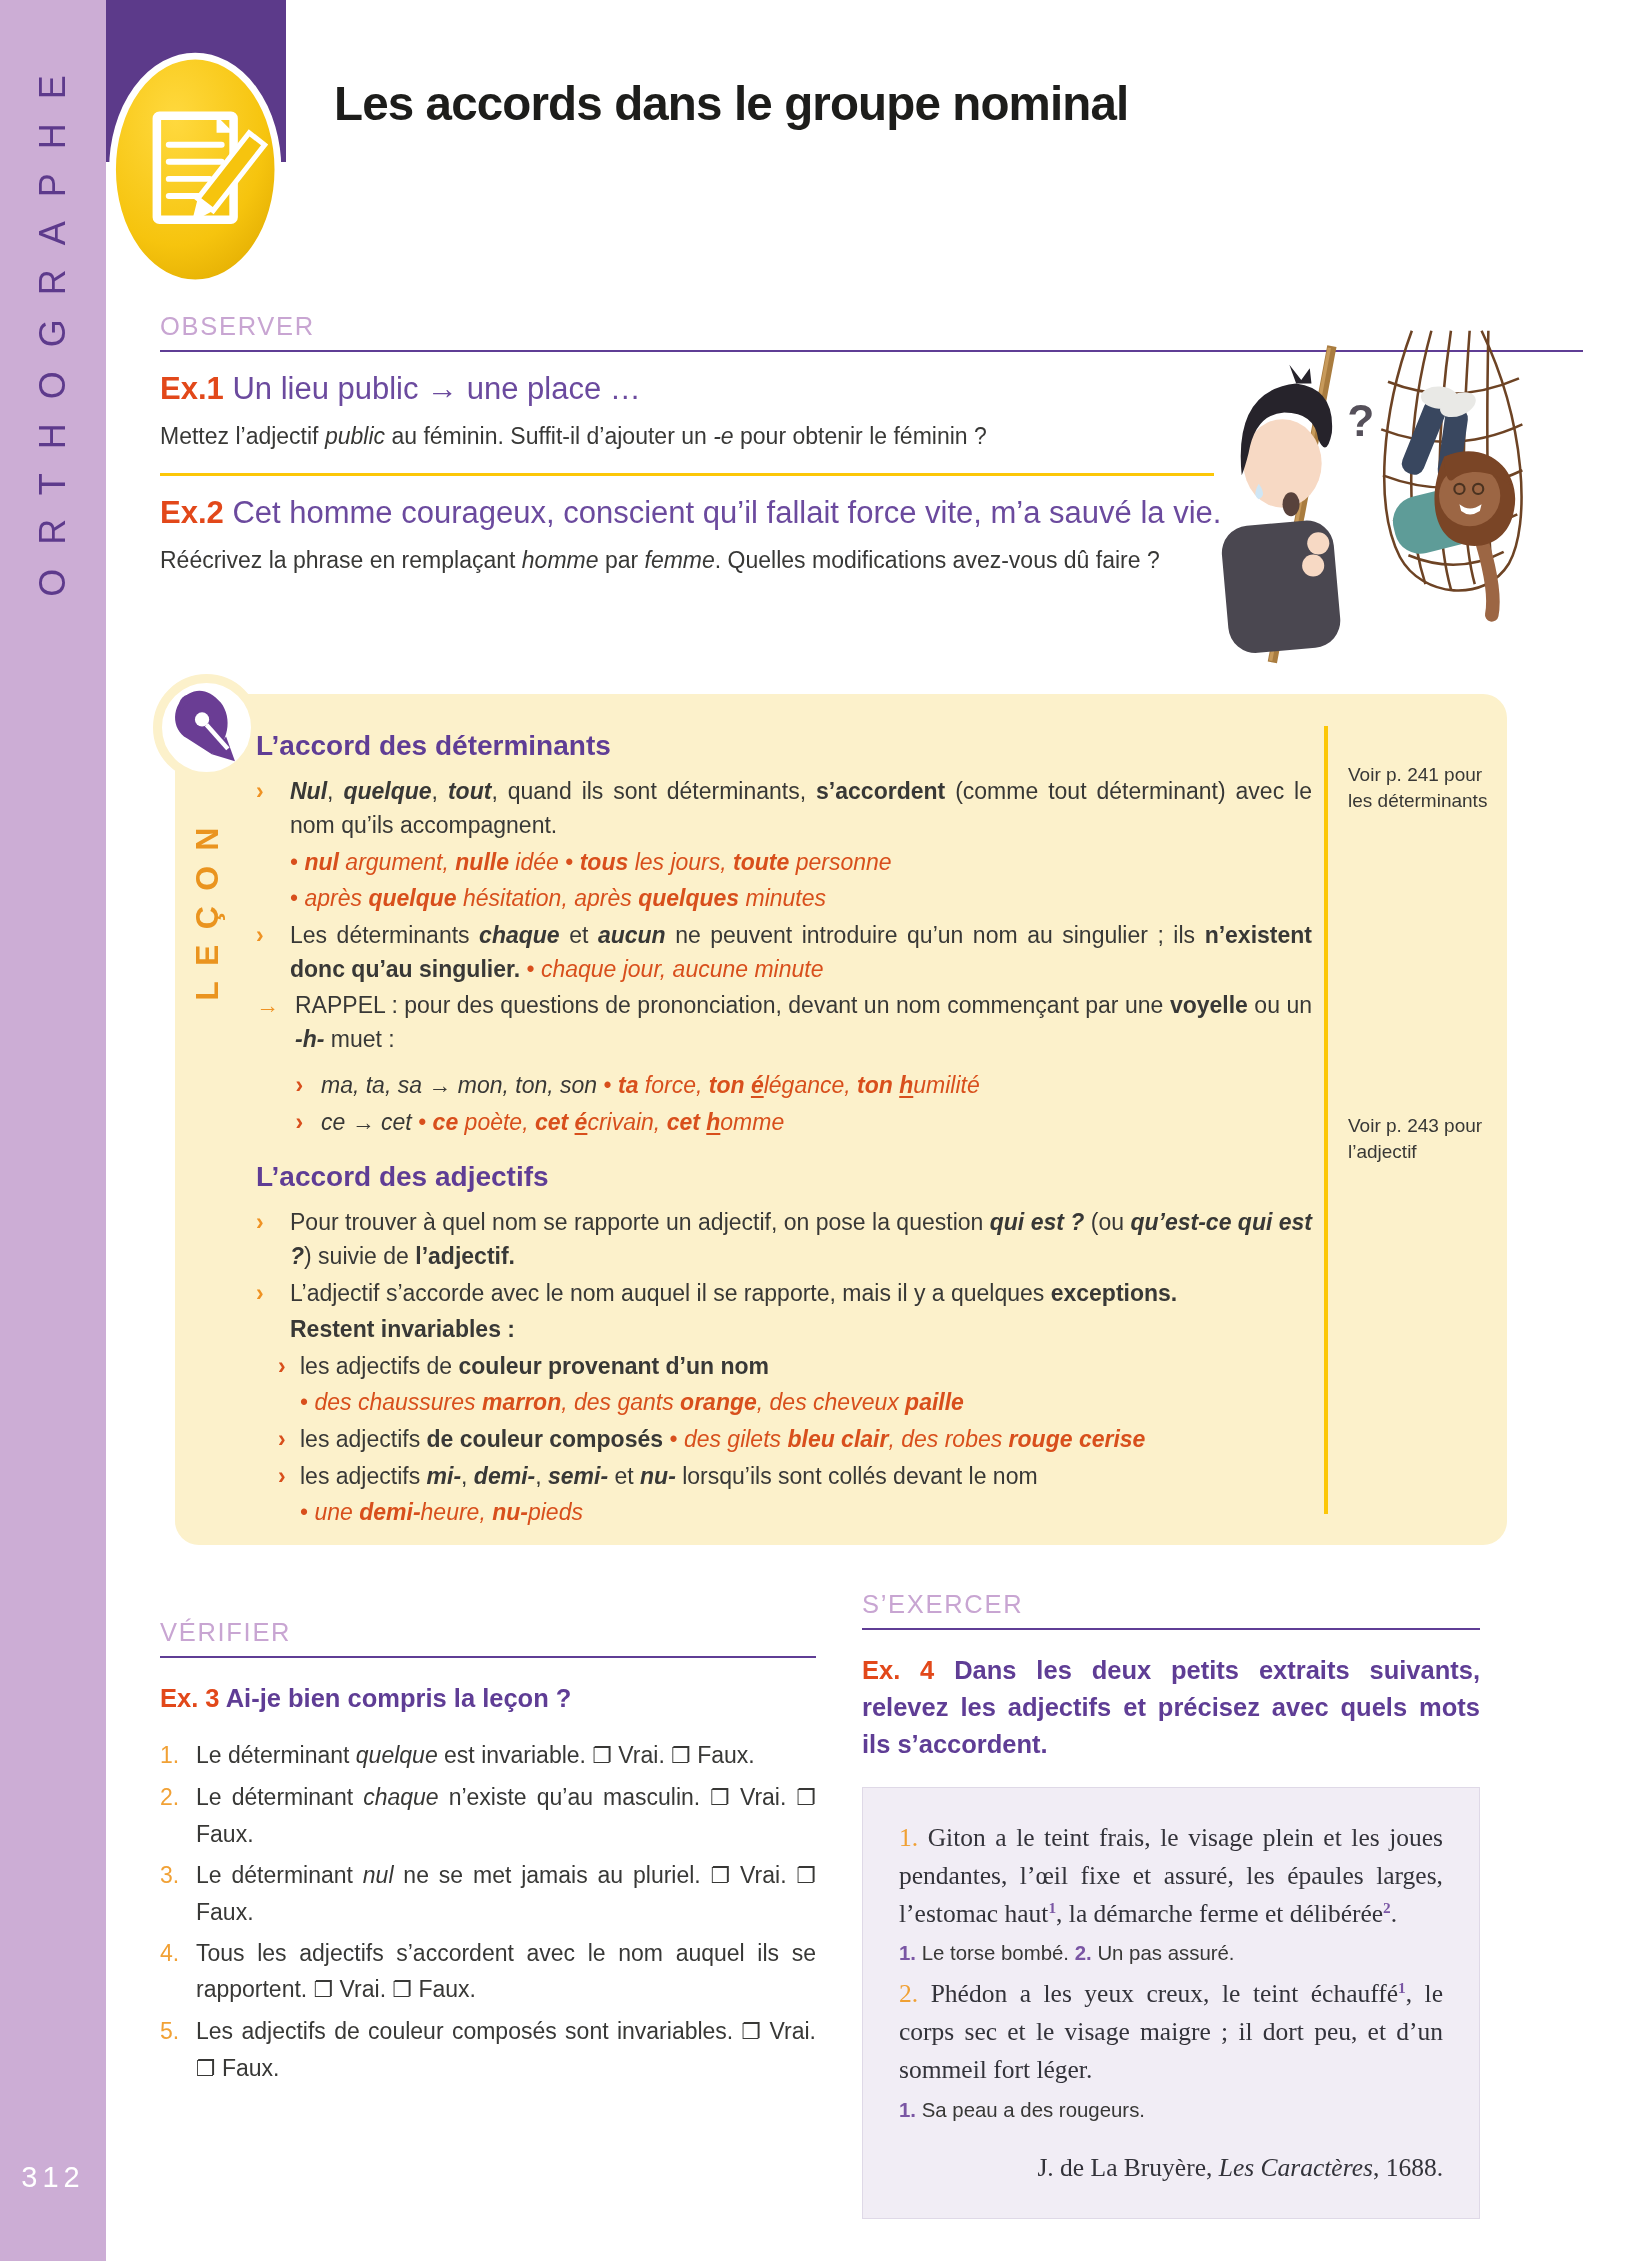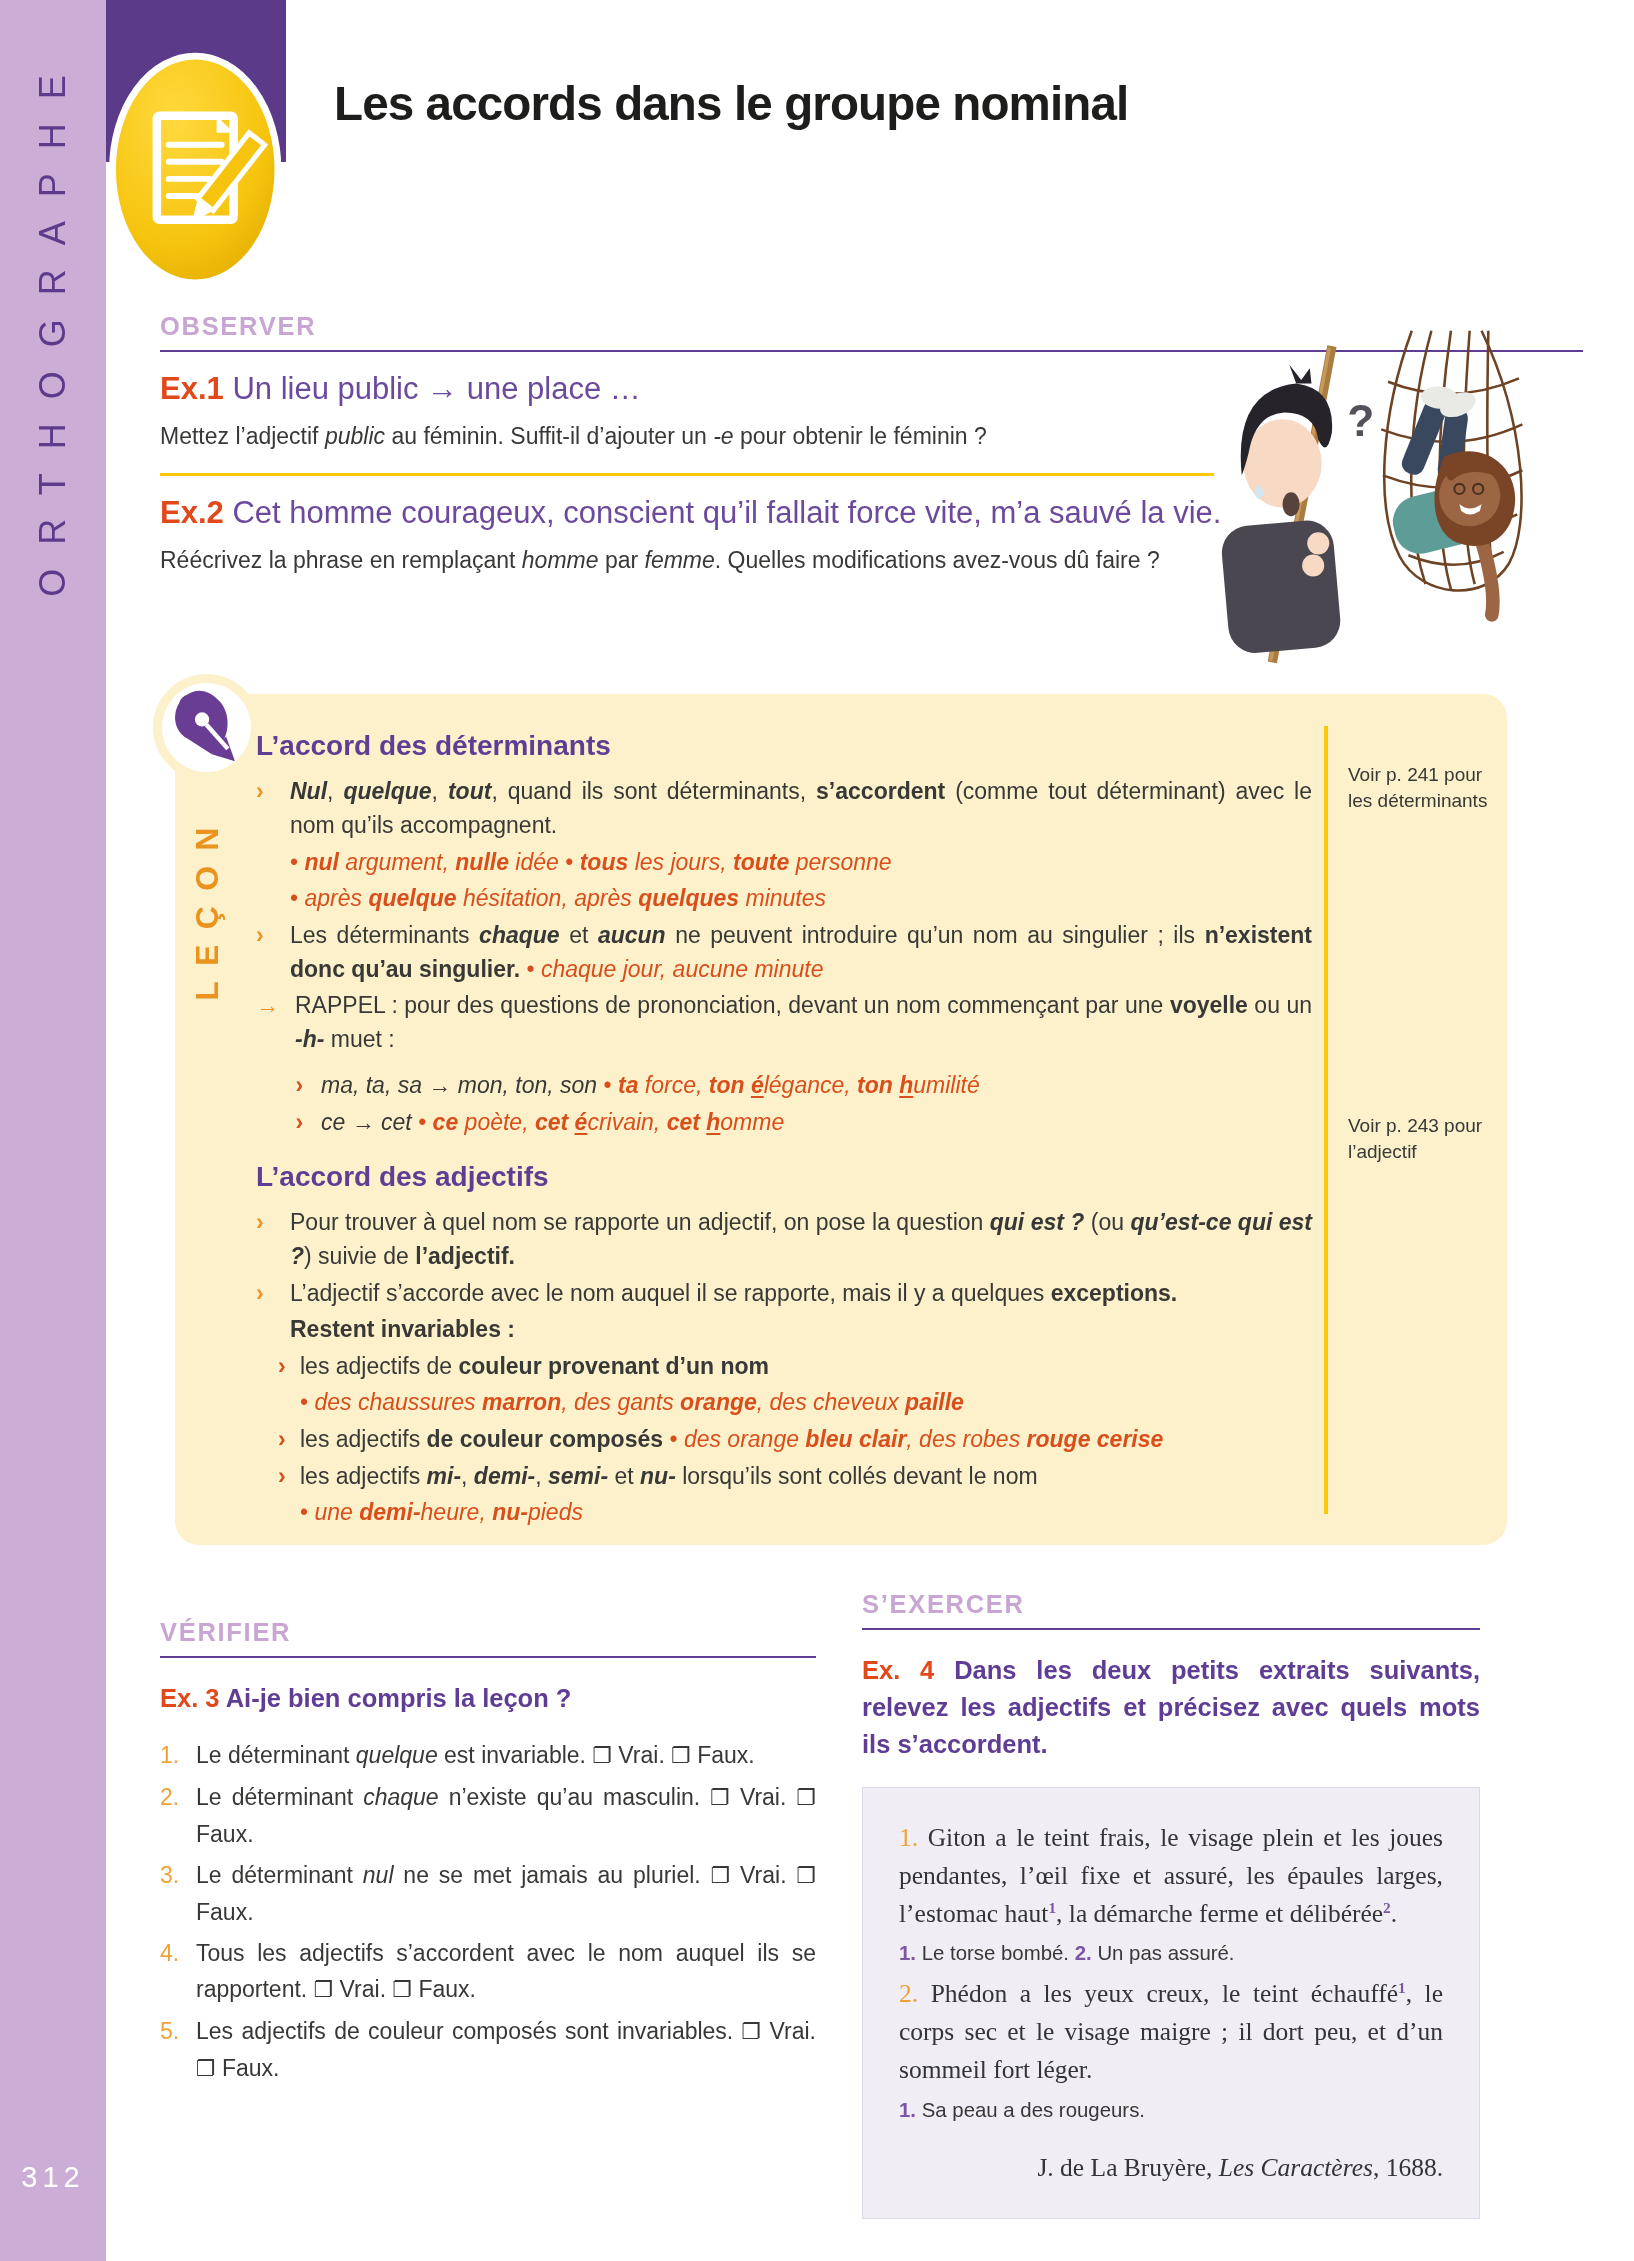--- a/index.html
+++ b/index.html
@@ -21,21 +21,21 @@
   
   .purple-block{left:106px;top:0;width:180px;height:162px;background:#5c3a8a;}
   .doc-icon{left:109px;top:51px;width:175px;height:237px;}
   .page-title{
     left:334px;top:75px;font-size:49px;font-weight:700;color:#1d1d1b;
     letter-spacing:-0.9px;transform:scaleX(.97);transform-origin:left top;white-space:nowrap;
   }
 
   
   .sect-head{
-    font-size:25.5px;font-weight:700;color:#c8a5d2;letter-spacing:1.7px;
+    font-size:25.5px;font-weight:400;color:#c8a5d2;letter-spacing:1.7px;
     padding-bottom:8.5px;border-bottom:2.6px solid #5f3d95;
   }
 
   
   .observer{left:160px;top:312px;width:1423px;}
   .ex-row{margin-top:20.4px;font-size:31px;line-height:34px;}
   .ex-body{margin-top:12px;font-size:23px;line-height:36px;color:#383836;width:1051px;}
   .yellow-hr{width:1054px;border:none;border-top:3.4px solid #fcc707;margin:19px 0 0 0;}
 
   
@@ -217,21 +217,21 @@
         <div class="item ind-s gap"><span class="marker m-chev2">›</span><span class="s-i">ma, ta, sa → mon, ton, son </span><span class="s-o">• </span><span class="s-o s-b s-i">ta</span><span class="s-o s-i"> force, </span><span class="s-o s-b s-i">ton </span><span class="s-o s-b s-i s-u">é</span><span class="s-o s-i">légance, </span><span class="s-o s-b s-i">ton </span><span class="s-o s-b s-i s-u">h</span><span class="s-o s-i">umilité</span></div>
         <div class="item ind-s"><span class="marker m-chev2">›</span><span class="s-i">ce → cet </span><span class="s-o">• </span><span class="s-o s-b s-i">ce</span><span class="s-o s-i"> poète, </span><span class="s-o s-b s-i">cet </span><span class="s-o s-b s-i s-u">é</span><span class="s-o s-i">crivain, </span><span class="s-o s-b s-i">cet </span><span class="s-o s-b s-i s-u">h</span><span class="s-o s-i">omme</span></div>
       </div>
     <h3 class="lesson-h second">L’accord des adjectifs</h3>
     <div class="lesson-list">
         <div class="item ind-a"><span class="marker m-chev">›</span><span>Pour trouver à quel nom se rapporte un adjectif, on pose la question </span><span class="s-b s-i">qui est ?</span><span> (ou </span><span class="s-b s-i">qu’est-ce qui est ?</span><span>) suivie de </span><span class="s-b">l’adjectif.</span></div>
         <div class="item ind-a"><span class="marker m-chev">›</span><span>L’adjectif s’accorde avec le nom auquel il se rapporte, mais il y a quelques </span><span class="s-b">exceptions.</span></div>
         <div class="item ind-a2"><span class="s-b">Restent invariables :</span></div>
         <div class="item ind-s0"><span class="marker m-chev2">›</span><span>les adjectifs de </span><span class="s-b">couleur provenant d’un nom</span></div>
         <div class="item ind-ex2"><span class="s-o">• </span><span class="s-o s-i">des chaussures </span><span class="s-o s-b s-i">marron</span><span class="s-o s-i">, des gants </span><span class="s-o s-b s-i">orange</span><span class="s-o s-i">, des cheveux </span><span class="s-o s-b s-i">paille</span></div>
-        <div class="item ind-s0"><span class="marker m-chev2">›</span><span>les adjectifs </span><span class="s-b">de couleur composés</span><span class="s-o"> • </span><span class="s-o s-i">des orange </span><span class="s-o s-b s-i">bleu clair</span><span class="s-o s-i">, des robes </span><span class="s-o s-b s-i">rouge cerise</span></div>
+        <div class="item ind-s0"><span class="marker m-chev2">›</span><span>les adjectifs </span><span class="s-b">de couleur composés</span><span class="s-o"> • </span><span class="s-o s-i">des gilets </span><span class="s-o s-b s-i">bleu clair</span><span class="s-o s-i">, des robes </span><span class="s-o s-b s-i">rouge cerise</span></div>
         <div class="item ind-s0"><span class="marker m-chev2">›</span><span>les adjectifs </span><span class="s-b s-i">mi-</span><span>, </span><span class="s-b s-i">demi-</span><span>, </span><span class="s-b s-i">semi-</span><span> et </span><span class="s-b s-i">nu-</span><span> lorsqu’ils sont collés devant le nom</span></div>
         <div class="item ind-ex2"><span class="s-o">• </span><span class="s-o s-i">une </span><span class="s-o s-b s-i">demi-</span><span class="s-o s-i">heure, </span><span class="s-o s-b s-i">nu-</span><span class="s-o s-i">pieds</span></div>
       </div>
   </div>
 
   <div class="note-line"></div>
   <div class="lesson-note note1">Voir p. 241 pour les déterminants</div>
   <div class="lesson-note note2">Voir p. 243 pour l’adjectif</div>
 </div>
 

